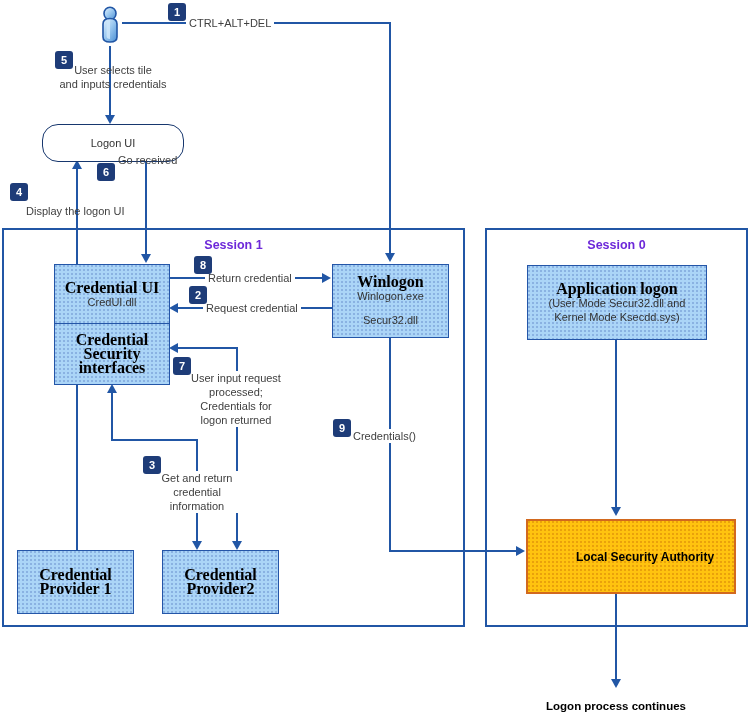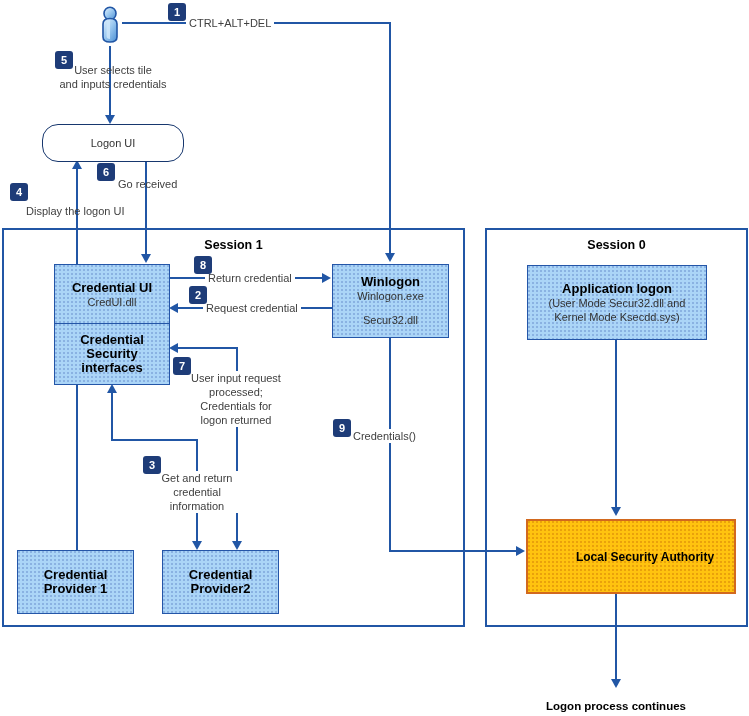--- a/index.html
+++ b/index.html
@@ -13,41 +13,41 @@
   .lh{height:2px;}
   .lv{width:2px;}
   
   .tri{position:absolute;width:0;height:0;z-index:2;}
   .tri-down{border-left:5px solid transparent;border-right:5px solid transparent;border-top:9px solid #2156A5;}
   .tri-up{border-left:5px solid transparent;border-right:5px solid transparent;border-bottom:9px solid #2156A5;}
   .tri-right{border-top:5px solid transparent;border-bottom:5px solid transparent;border-left:9px solid #2156A5;}
   .tri-left{border-top:5px solid transparent;border-bottom:5px solid transparent;border-right:9px solid #2156A5;}
   
   .session{position:absolute;border:2px solid #2156A5;background:transparent;z-index:0;}
-  .session-title{position:absolute;top:8px;left:0;width:100%;text-align:center;font-weight:bold;font-size:12.5px;color:#000000;}
+  .session-title{position:absolute;top:8px;left:0;width:100%;text-align:center;font-weight:bold;font-size:12.5px;color:#6d28d9;}
   .bluebox{
     position:absolute;border:1.5px solid #2456A8;z-index:3;
     background-color:#ABD5F7;
     background-image:radial-gradient(circle at 1px 1px,#8AB2E2 0.8px,rgba(0,0,0,0) 1.1px);
     background-size:4px 4px;
     display:flex;flex-direction:column;align-items:center;justify-content:center;text-align:center;
   }
   .whitebox{
     position:absolute;border:1.5px solid #17376E;background:#fff;z-index:3;
     display:flex;align-items:center;justify-content:center;text-align:center;
   }
   .lsabox{
     position:absolute;border:2px solid #D2691E;z-index:3;
     background-color:#FFC30F;
     background-image:radial-gradient(circle at 1px 1px,#E9A10B 0.8px,rgba(0,0,0,0) 1.1px);
     background-size:4px 4px;
     display:flex;align-items:center;justify-content:center;text-align:center;
     font-weight:bold;font-size:12px;color:#000;
   }
-  .bx-title{font-weight:bold;font-size:13px;color:#000;line-height:14px;}
+  .bx-title{font-weight:bold;font-size:16px;color:#000;line-height:14px;font-family:Liberation Serif, serif;}
   .bx-sub{font-size:11px;color:#333;line-height:14px;}
   
   .badge{
     position:absolute;width:18px;height:18px;background:#1E3C78;color:#fff;
     font-weight:bold;font-size:11px;line-height:18px;text-align:center;
     border-radius:3px;z-index:5;
   }
   
   .lbl{position:absolute;z-index:4;line-height:14px;color:#404040;}
   .lbl.bgw{background:#fff;padding:0 3px;}
@@ -161,21 +161,21 @@
   <div class="badge" style="left:143px;top:456px;">3</div>
   <div class="badge" style="left:333px;top:419px;">9</div>
 
   <div class="lbl bgw" style="left:186px;top:16px;">CTRL+ALT+DEL</div>
 
   <div class="lbl center" style="left:38px;top:63px;width:150px;">
     <div>User selects tile</div>
     <div>and inputs credentials</div>
   </div>
 
-  <div class="lbl" style="left:118px;top:177px;text-align:center;">Go received</div>
+  <div class="lbl" style="left:118px;top:153px;text-align:center;">Go received</div>
   <div class="lbl" style="left:26px;top:204px;text-align:right;">Display the logon UI</div>
 
   <div class="lbl bgw" style="left:205px;top:271px;">Return credential</div>
   <div class="lbl bgw" style="left:203px;top:301px;">Request credential</div>
 
   <div class="lbl center bgw" style="left:147px;top:471px;width:100px;padding:0;">
     <div>Get and return</div>
     <div>credential</div>
     <div>information</div>
   </div>

